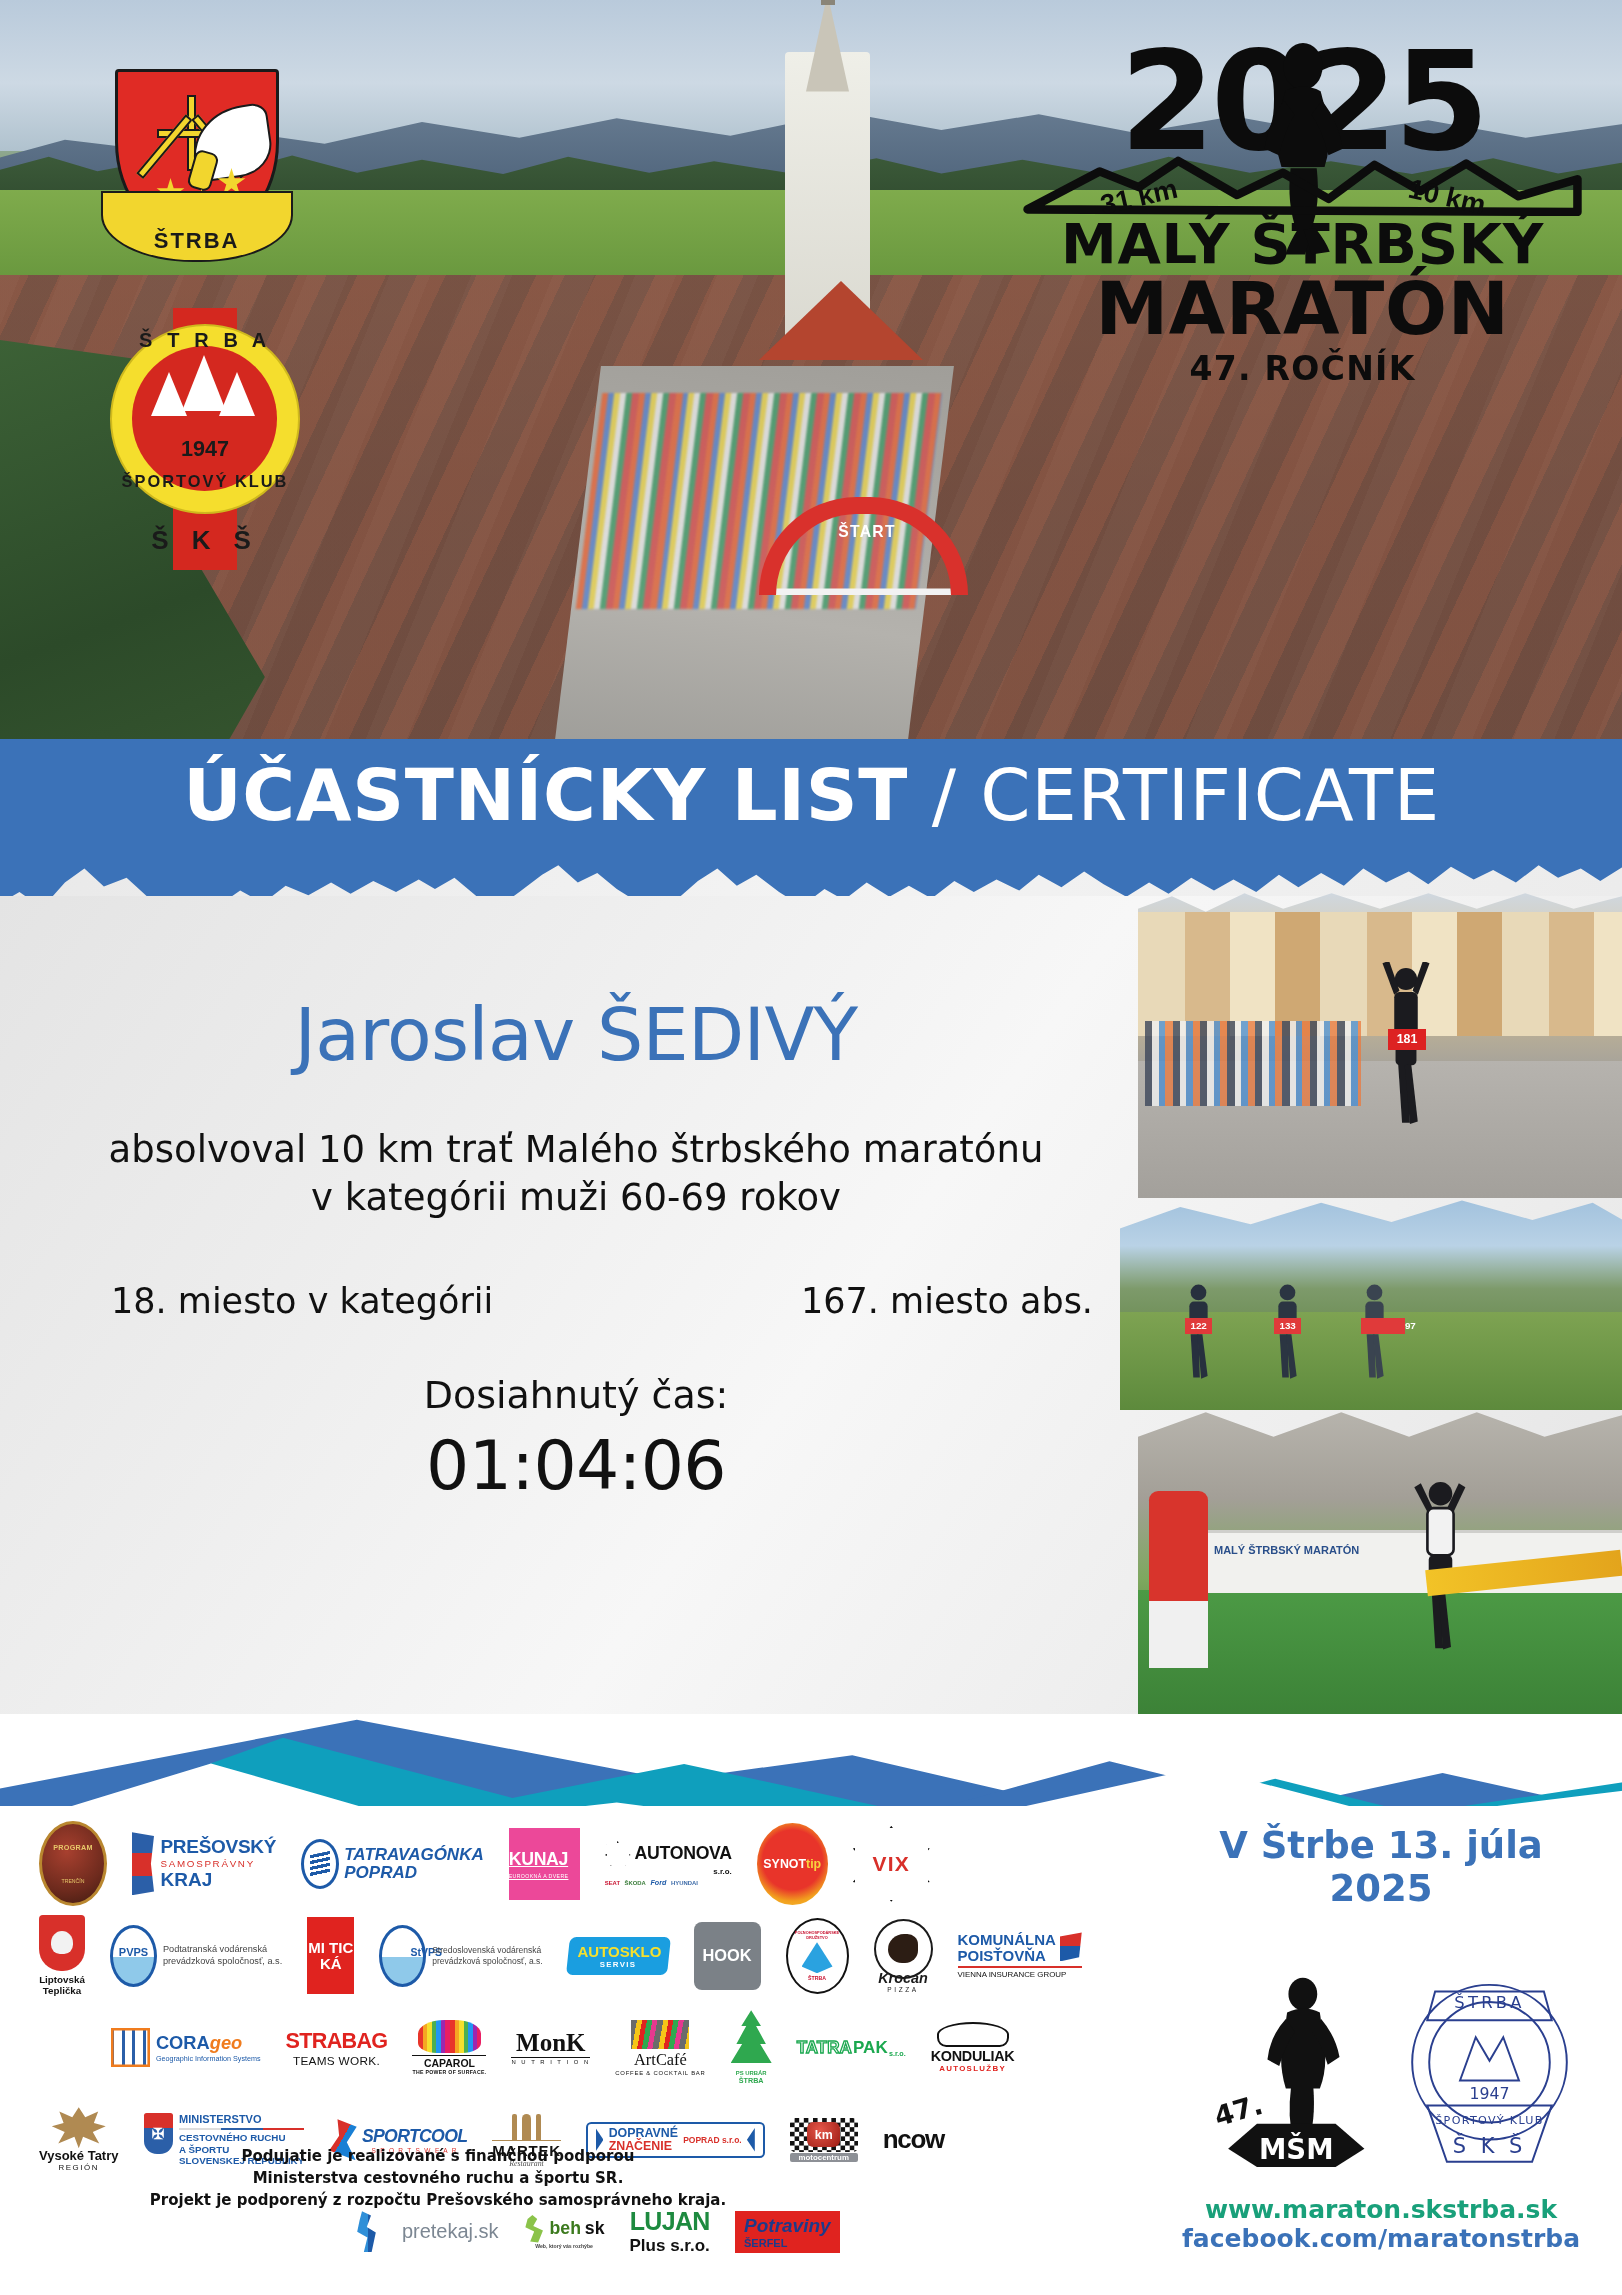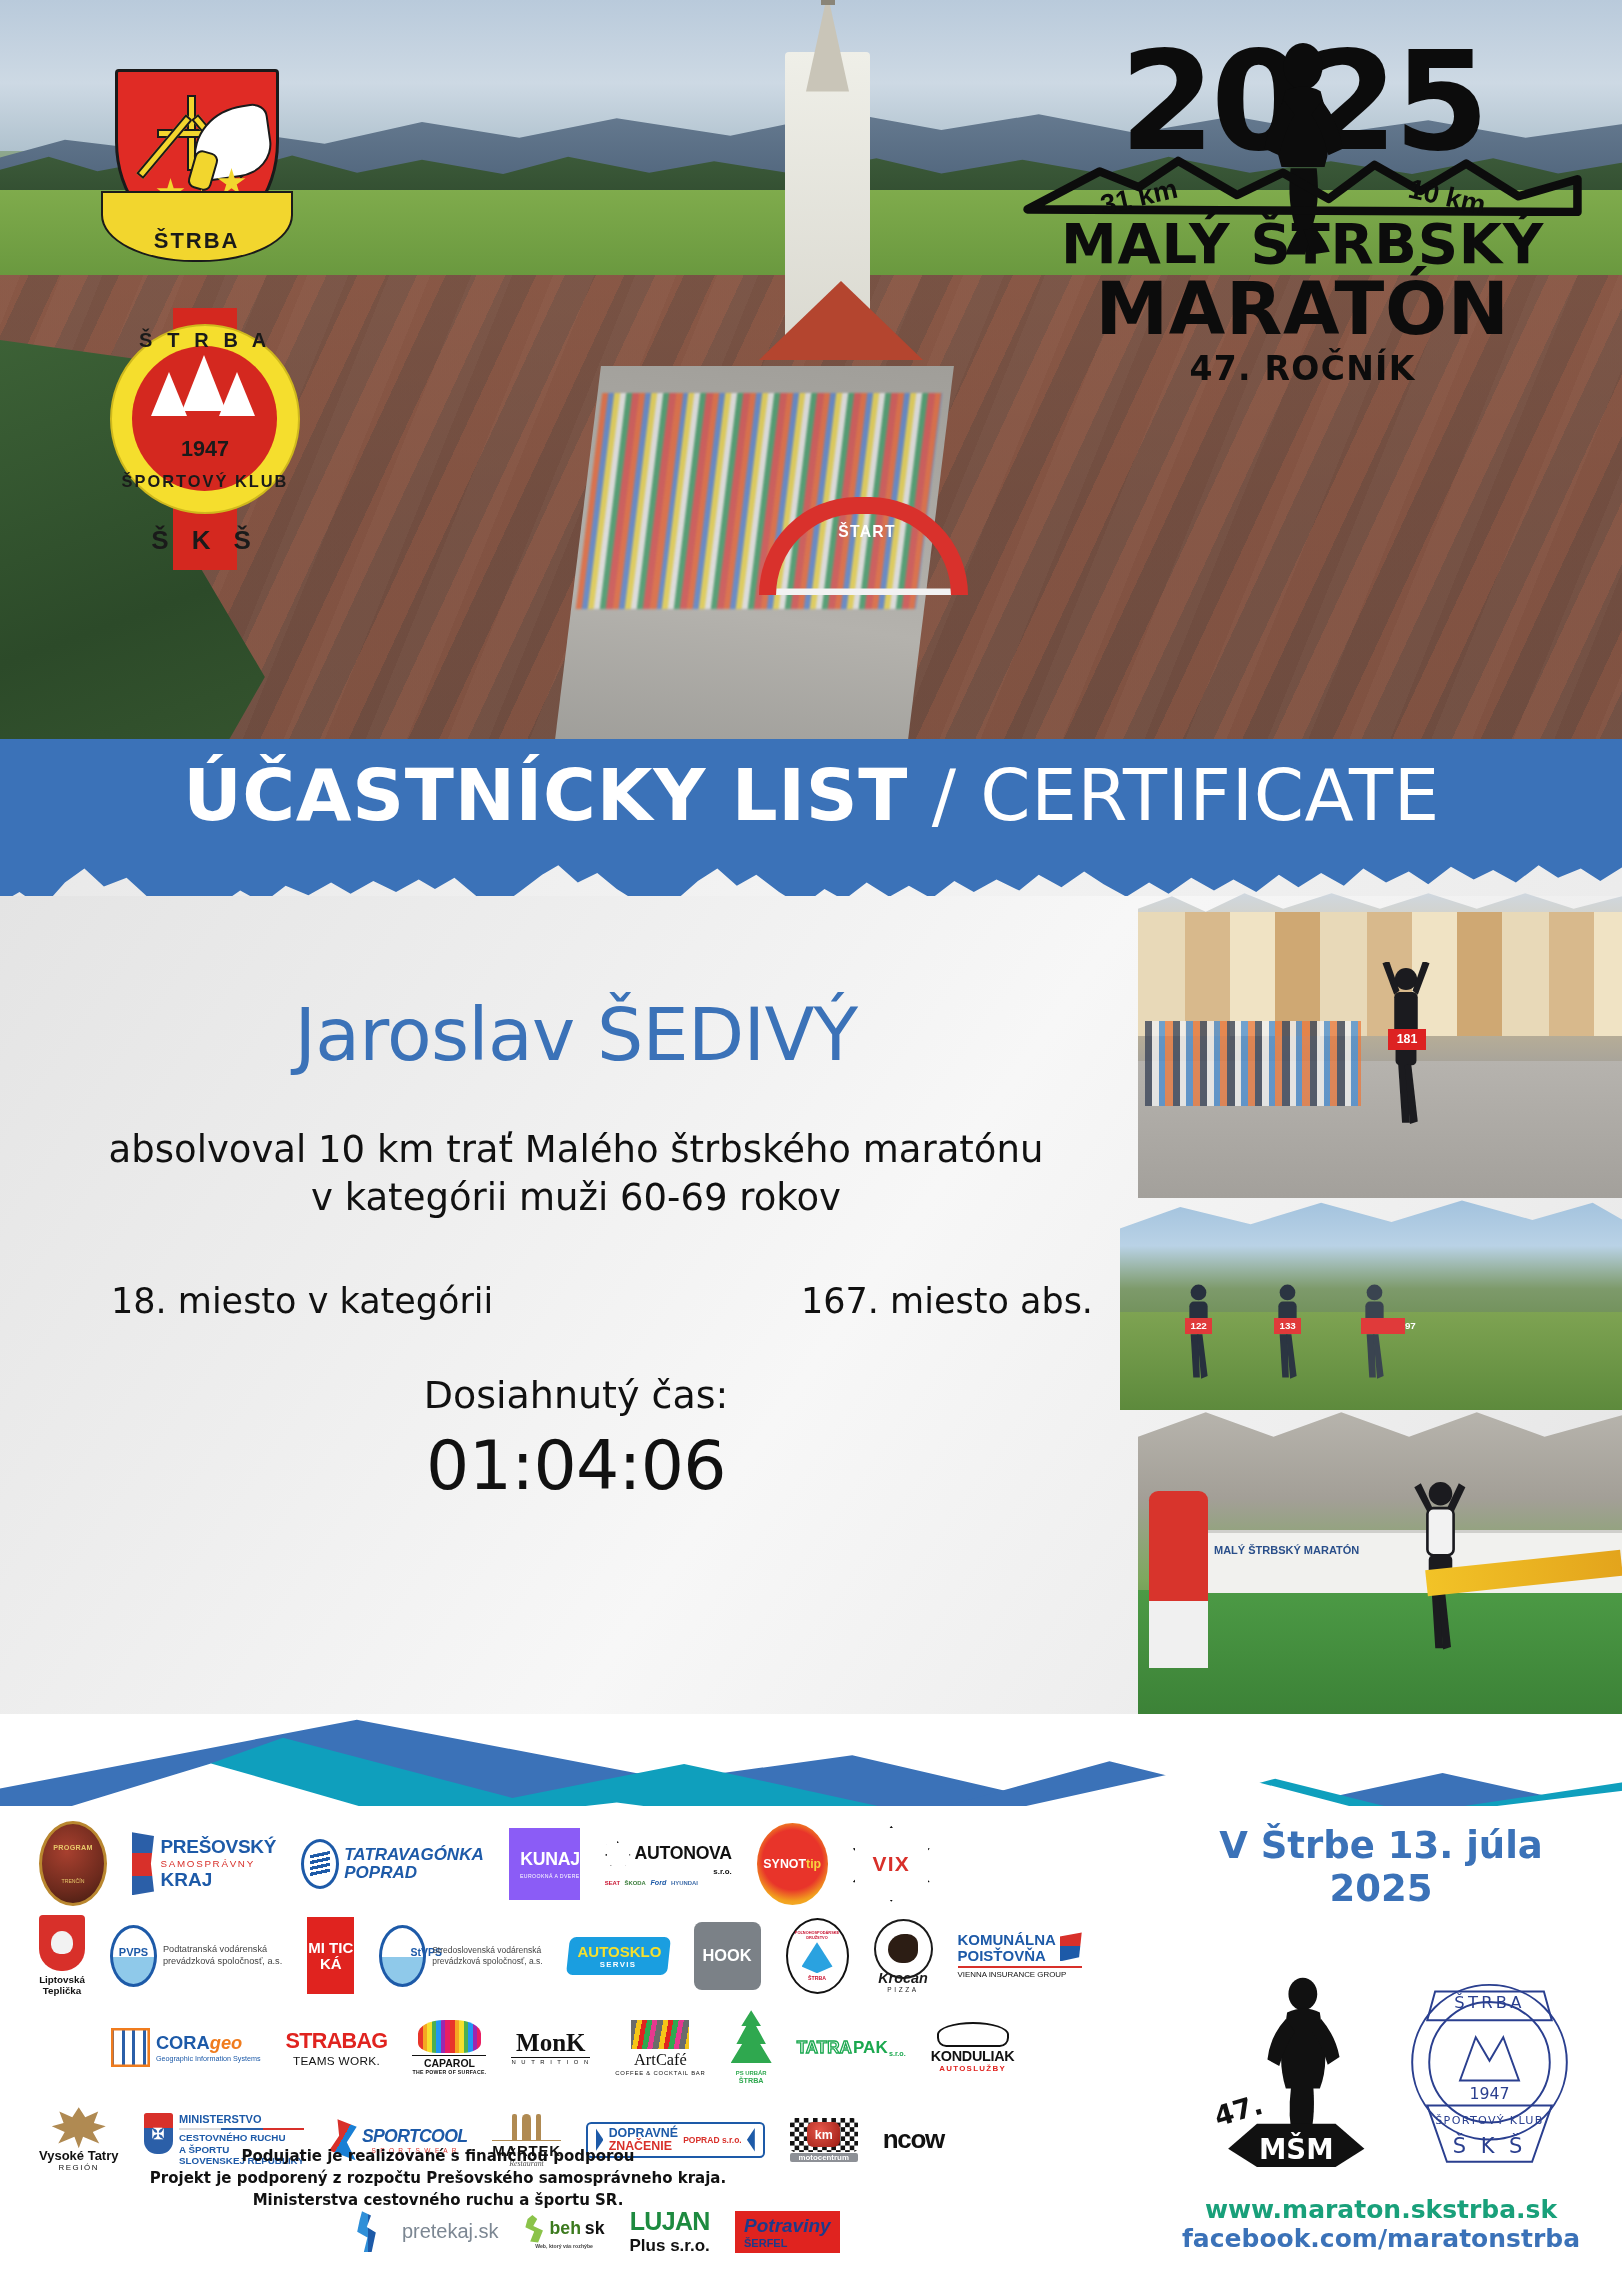--- a/index.html
+++ b/index.html
@@ -220,21 +220,21 @@
 
   #rightCol{position:absolute;right:26px;top:6.5px;width:432px;height:471px;}
   #eventDate{position:absolute;left:0;right:0;top:11.8px;text-align:center;
     font-size:37px;color:#3b72b8;font-weight:bold;font-family:"DejaVu Sans", sans-serif;}
   #msmLogo{position:absolute;left:46px;top:164px;width:164px;height:190px;}
   #sksStamp{position:absolute;left:236px;top:164px;width:177px;height:190px;}
   #webLinks{position:absolute;left:0;right:0;bottom:31px;text-align:center;
     font-family:"DejaVu Sans", sans-serif;font-weight:bold;}
   #webLinks .w{font-size:25px;color:#19a07a;}
   #webLinks .f{font-size:25px;color:#3b72b8;text-align:center;}
-  .redbox{background:#8b5cf6;color:#fff;display:flex;align-items:flex-end;justify-content:center;}
+  .redbox{background:#ec4899;color:#fff;display:flex;align-items:flex-start;justify-content:center;text-decoration:underline;}
 </style>
 </head>
 <body>
 
 <div id="hero">
   <div class="sky"></div>
   <div class="ridge"></div>
   <div class="forest"></div>
   <div class="meadow"></div>
   <div class="village"></div>
@@ -743,22 +743,22 @@
           <div style="font-size:19px;font-weight:bold;font-style:italic;color:#1d3a8a;">Potraviny</div>
           <div style="font-size:11px;font-weight:bold;color:#1d3a8a;">ŠERFEL</div>
         </div>
       </div>
     </div>
 
   </div>
 
   <div id="funding">
     <div>Podujatie je realizované s finančnou podporou</div>
+    <div>Ministerstva cestovného ruchu a športu SR.</div>
     <div>Projekt je podporený z rozpočtu Prešovského samosprávneho kraja.</div>
-    <div>Ministerstva cestovného ruchu a športu SR.</div>
   </div>
 
   <div id="rightCol">
     <div id="eventDate">V Štrbe 13. júla 2025</div>
 
     <div id="msmLogo">
       <svg viewBox="0 0 250 290" width="164" height="190">
         <g fill="#111">
           <ellipse cx="140" cy="26" rx="22" ry="25"></ellipse>
           <path d="M116 54 q26 -12 50 0 l8 58 q2 34 -8 58 l-52 0 q-10 -32 -6 -62z"></path>

